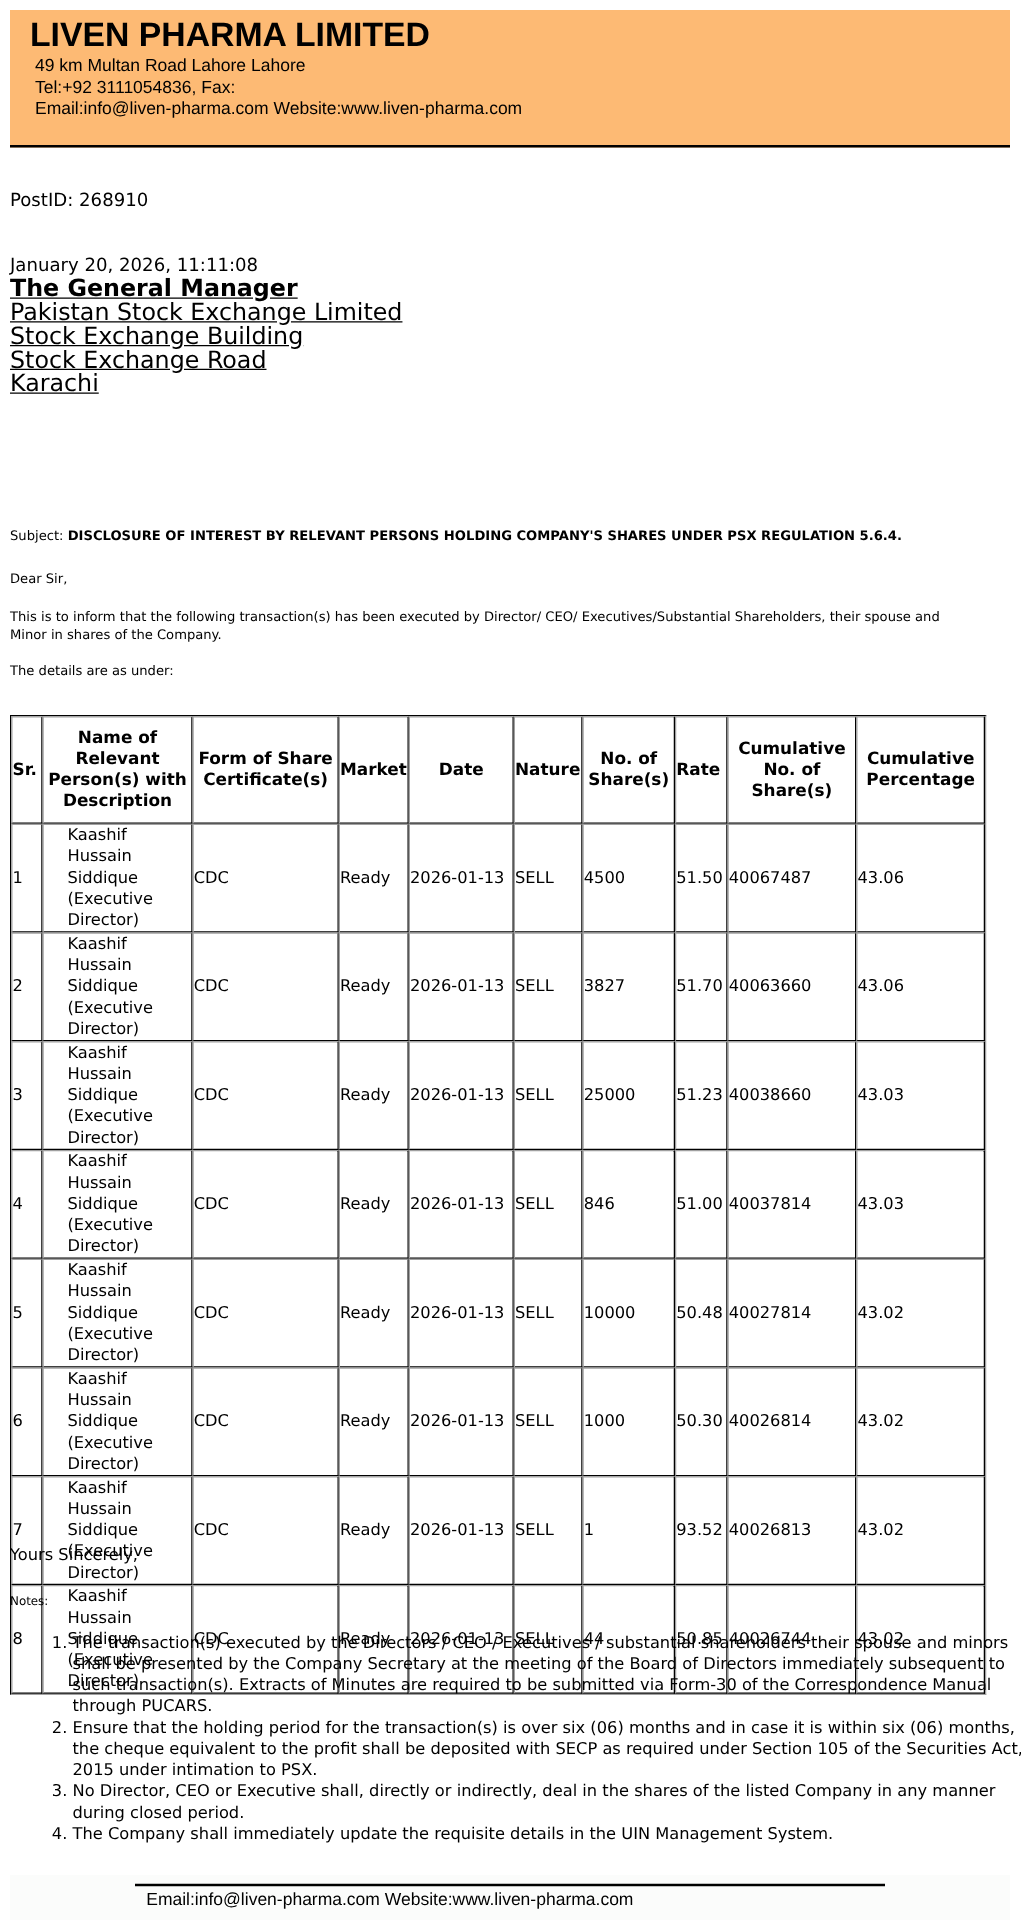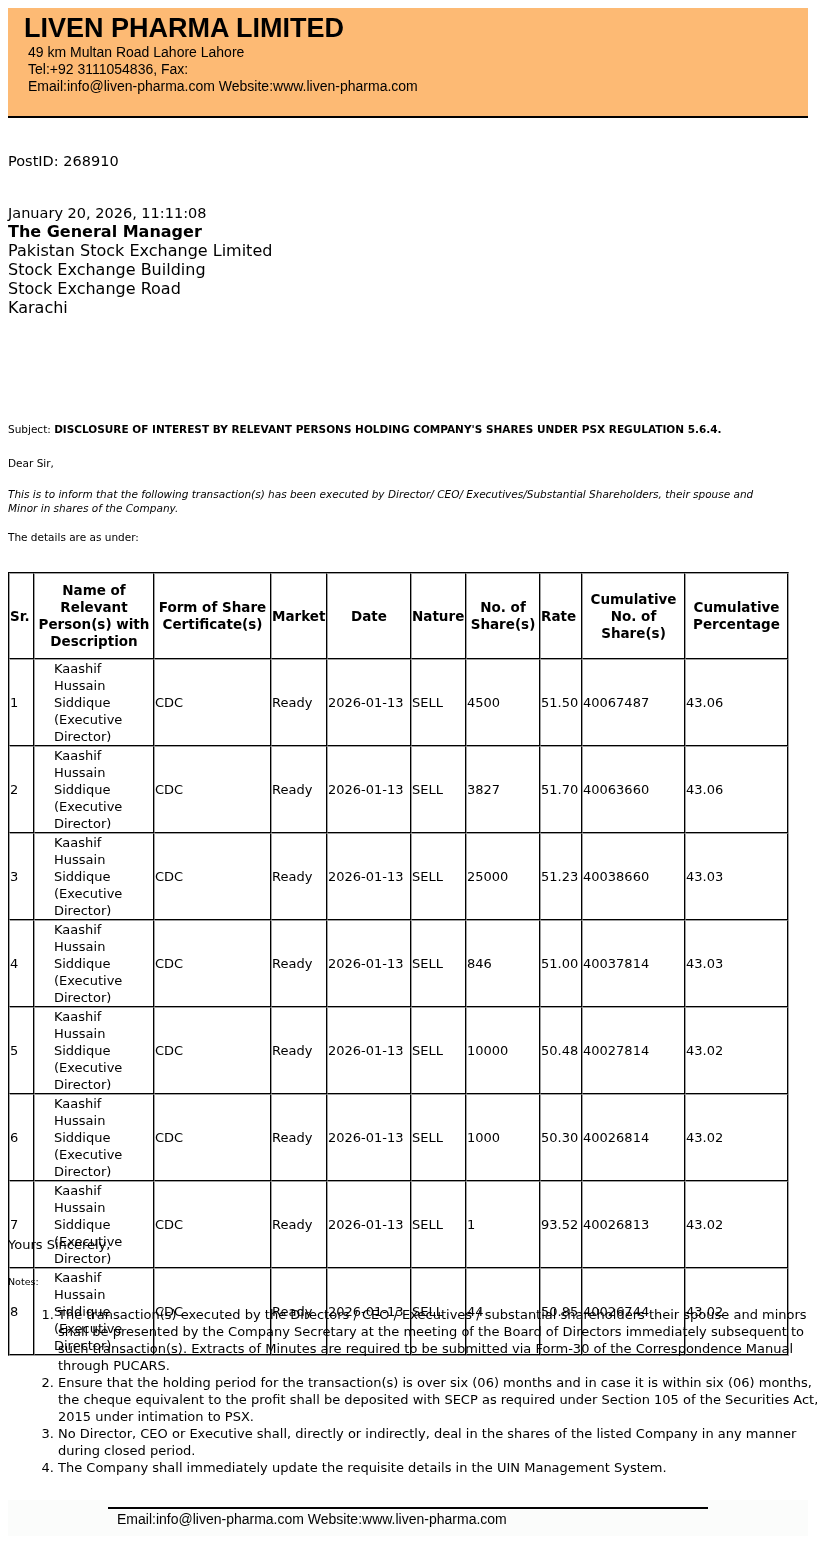--- a/index.html
+++ b/index.html
@@ -52,22 +52,23 @@
       position: absolute;
       left: 8px;
       font-size: 14.5px;
       line-height: 18px;
       white-space: nowrap;
     }
     .addr {
       position: absolute;
       left: 8px;
       top: 222px;
-      font-size: 16px;
+      font-size: 19px;
       line-height: 19px;
+      text-decoration: underline;
     }
     .addr .bold { font-weight: bold; }
     .small {
       position: absolute;
       left: 8px;
       font-size: 10.5px;
       line-height: 14px;
     }
     .small b { font-weight: bold; }
     .para {
@@ -180,21 +181,21 @@
   <div>Stock Exchange Building</div>
   <div>Stock Exchange Road</div>
   <div>Karachi</div>
 </div>
 
 <div class="small" style="top:422px; white-space:nowrap;">
   <span>Subject: </span><b>DISCLOSURE OF INTEREST BY RELEVANT PERSONS HOLDING COMPANY'S SHARES UNDER PSX REGULATION 5.6.4.</b>
 </div>
 
 <div class="small" style="top:456px;">Dear Sir,</div>
-<div class="small para" style="top:487px;font-style:italic;">This is to inform that the following transaction(s) has been executed by Director/ CEO/ Executives/Substantial Shareholders, their spouse and Minor in shares of the Company.</div>
+<div class="small para" style="top:487px;">This is to inform that the following transaction(s) has been executed by Director/ CEO/ Executives/Substantial Shareholders, their spouse and Minor in shares of the Company.</div>
 <div class="small" style="top:530px;">The details are as under:</div>
 
 <table class="tx">
   <colgroup>
     <col style="width:25px">
     <col style="width:120px">
     <col style="width:117px">
     <col style="width:56px">
     <col style="width:84px">
     <col style="width:55px">

